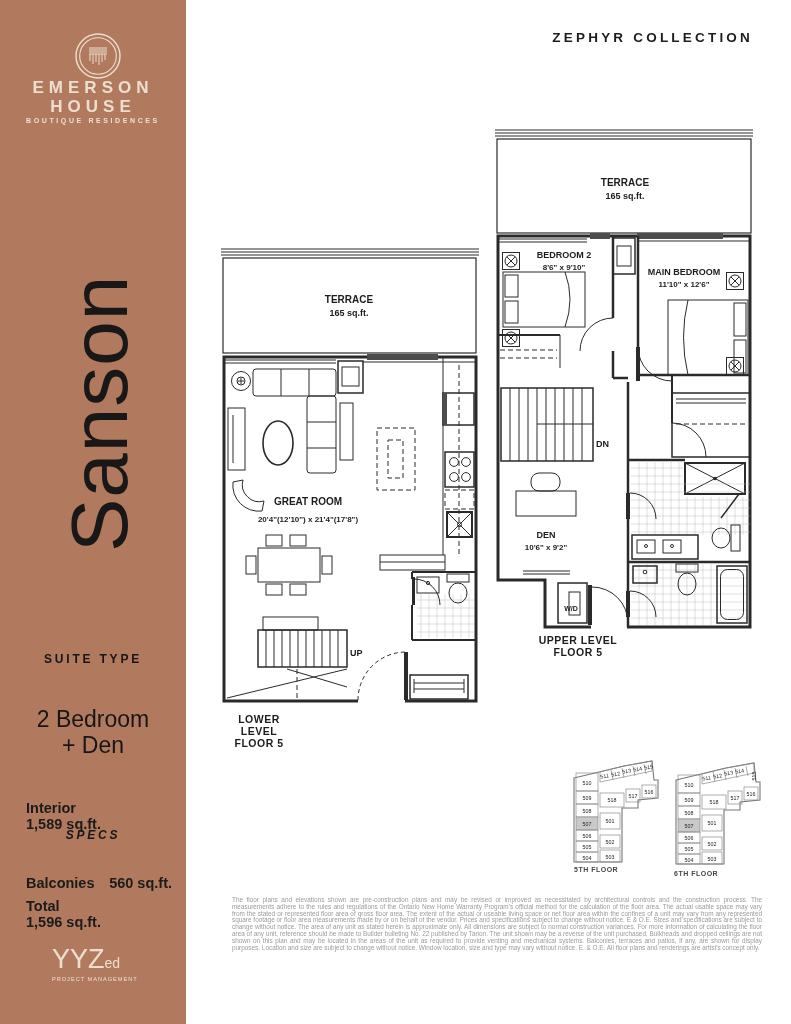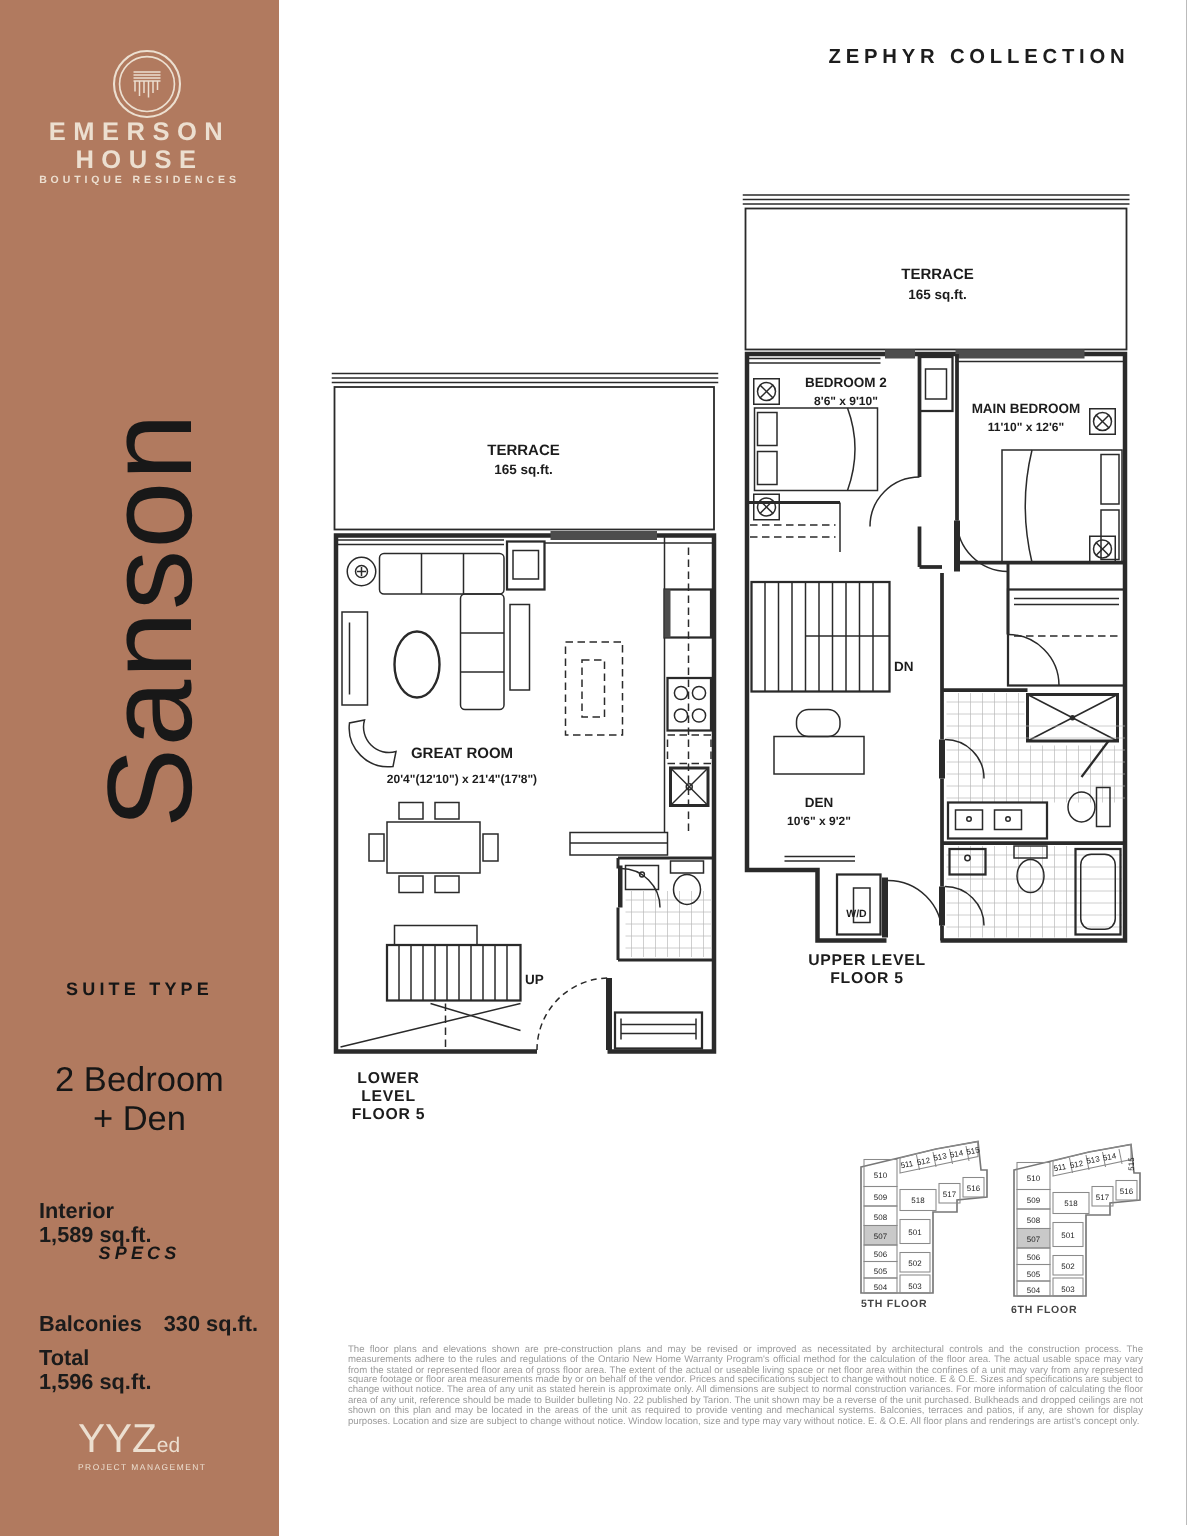--- a/index.html
+++ b/index.html
@@ -73,21 +73,21 @@
     <div class="abs suite-type" style="top:674px;">2 Bedroom</div>
     <div class="abs suite-type" style="top:700px;">+ Den</div>
 
     <div class="abs side-h" style="top:828px;font-style:italic;">SPECS</div>
     <div class="spec-row" style="top:800px;flex-direction:column;">
       <span>Interior</span>
       <span>1,589 sq.ft.</span>
     </div>
     <div class="spec-row" style="top:875px;">
       <span>Balconies</span>
-      <span>330 sq.ft.</span>
+      <span>560 sq.ft.</span>
     </div>
     <div class="spec-row" style="top:898px;flex-direction:column;">
       <span>Total</span>
       <span>1,596 sq.ft.</span>
     </div>
 
     <div class="abs" style="left:52px;top:944px;">
       <span class="cream" style="font-size:27px;letter-spacing:0;">YYZ</span><span class="cream" style="font-size:14px;">ed</span>
       <div class="cream" style="font-size:5.6px;letter-spacing:1px;margin-top:1px;">PROJECT MANAGEMENT</div>
     </div>

